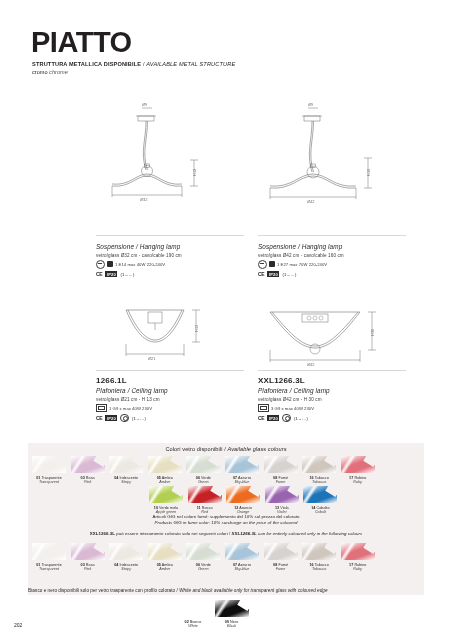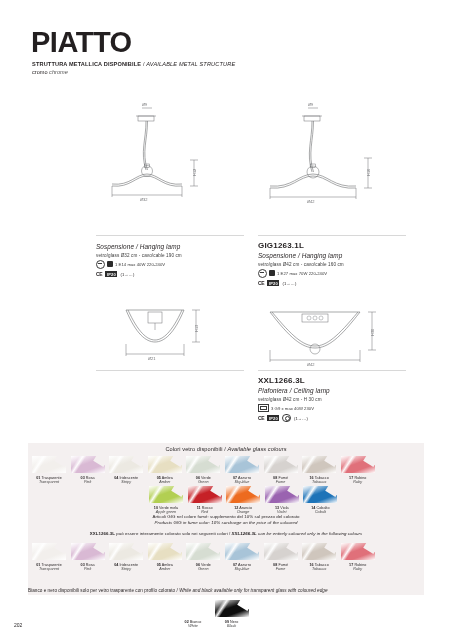--- a/index.html
+++ b/index.html
@@ -248,36 +248,50 @@
     </div>
     <div class="certrow">
       <span class="ce">CE</span>
       <span class="ip">IP20</span>
       <span class="dimm">(1→…)</span>
     </div>
   </div>
 
   <div class="ruleline" style="left:258px;top:235px;width:148px;"></div>
   <div class="prod" style="left:258px;top:241px;">
-    <div class="code">GIG1263.1L</div>
     <div class="type">Sospensione / Hanging lamp</div>
     <div class="dimtxt">vetro/glass Ø42 cm - cavo/cable 160 cm</div>
     <div class="specrow">
       <span class="bulbcirc"></span>
       <span class="ledicon"></span>
       <span class="spectxt">1 E27 max 70W  220-240V</span>
     </div>
     <div class="certrow">
       <span class="ce">CE</span>
       <span class="ip">IP20</span>
       <span class="dimm">(1→…)</span>
     </div>
   </div>
 
   <div class="ruleline" style="left:96px;top:370px;width:148px;"></div>
+  <div class="prod" style="left:96px;top:376px;">
+    <div class="code">1266.1L</div>
+    <div class="type">Plafoniera / Ceiling lamp</div>
+    <div class="dimtxt">vetro/glass Ø21 cm - H 13 cm</div>
+    <div class="specrow">
+      <span class="sqbox"></span>
+      <span class="spectxt">1 G9 x max 40W  230V</span>
+    </div>
+    <div class="certrow">
+      <span class="ce">CE</span>
+      <span class="ip">IP20</span>
+      <span class="classicon"></span>
+      <span class="dimm">(1→…)</span>
+    </div>
+  </div>
 
   <div class="ruleline" style="left:258px;top:370px;width:148px;"></div>
   <div class="prod" style="left:258px;top:376px;">
     <div class="code">XXL1266.3L</div>
     <div class="type">Plafoniera / Ceiling lamp</div>
     <div class="dimtxt">vetro/glass Ø42 cm - H 30 cm</div>
     <div class="specrow">
       <span class="sqbox"></span>
       <span class="spectxt">3 G9 x max 40W  230V</span>
     </div>

